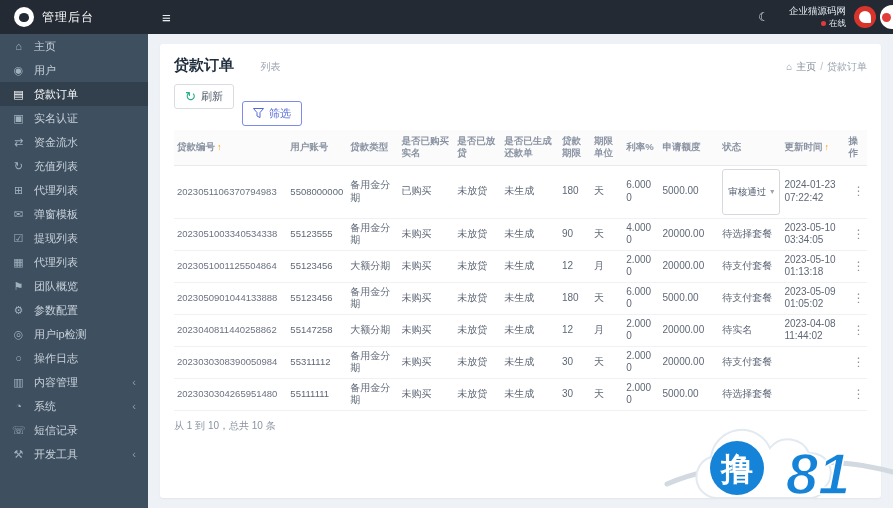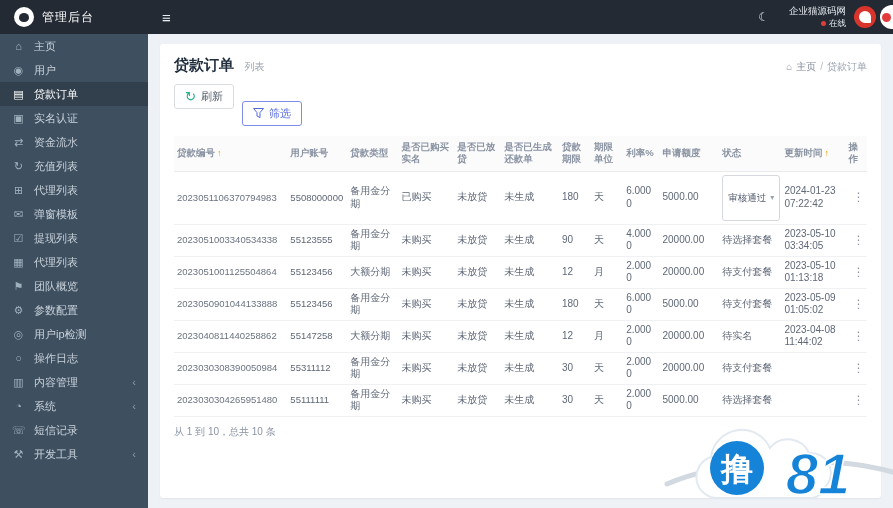--- a/index.html
+++ b/index.html
@@ -36,36 +36,36 @@
   .side-caret{margin-left:auto;color:#8d9aa6;font-size:11px;}
   .side-item.active{background:#32404e;color:#fff;}
   .side-item.active .side-icon{color:#fff;}
 
   
   .main{position:absolute;left:148px;top:34px;right:0;bottom:0;background:#eef1f5;padding:10px 12px;}
   .card{background:#fff;border-radius:3px;height:100%;padding:12px 14px;position:relative;
     box-shadow:0 1px 2px rgba(0,0,0,.05);overflow:hidden;}
   .page-head{display:flex;justify-content:space-between;align-items:baseline;}
   .page-title{font-size:15px;font-weight:bold;color:#1f2d3d;}
-  .page-sub{font-size:10px;color:#9aa3b0;margin-left:6px;}
+  .page-sub{font-size:10px;color:#9aa3b0;margin-left:22px;}
   .breadcrumb{font-size:10px;color:#8a93a2;display:flex;align-items:center;gap:4px;}
   .bc-home-icon{font-size:10px;}
   .bc-link{color:#7f8896;text-decoration:none;cursor:pointer;}
   .bc-sep{color:#b7bec8;}
   .bc-cur{color:#9aa3b0;}
 
   .toolbar{display:flex;gap:8px;margin-top:9px;}
   .btn{display:inline-flex;align-items:center;gap:5px;height:25px;padding:0 10px;font-size:11px;
     border-radius:3px;background:#fff;cursor:pointer;font-family:inherit;}
   .btn-refresh{border:1px solid #d9dde2;color:#525d6b;}
   .refresh-ic{color:#27b08b;font-size:13px;line-height:1;}
   .btn-filter{border:1px solid #7c8ce8;color:#5468de;margin-top:17px;}
   .filter-ic{display:inline-flex;}
 
-  table{width:100%;border-collapse:collapse;table-layout:fixed;margin-top:10px;}
+  table{width:100%;border-collapse:collapse;table-layout:fixed;margin-top:4px;}
   th{font-size:9.5px;color:#8a93a2;font-weight:700;text-align:left;padding:5px 3px;
     border-bottom:1px solid #e8eaec;background:#fbfbfc;line-height:1.3;vertical-align:middle;word-break:break-all;}
   td{font-size:10px;color:#5f6877;padding:3px;border-bottom:1px solid #f0f1f3;line-height:1.25;
     vertical-align:middle;word-break:break-all;}
   th:nth-child(1),td:nth-child(1){width:106px;}
   th:nth-child(2),td:nth-child(2){width:56px;}
   th:nth-child(3),td:nth-child(3){width:48px;}
   th:nth-child(4),td:nth-child(4){width:52px;}
   th:nth-child(5),td:nth-child(5){width:44px;}
   th:nth-child(6),td:nth-child(6){width:54px;}

